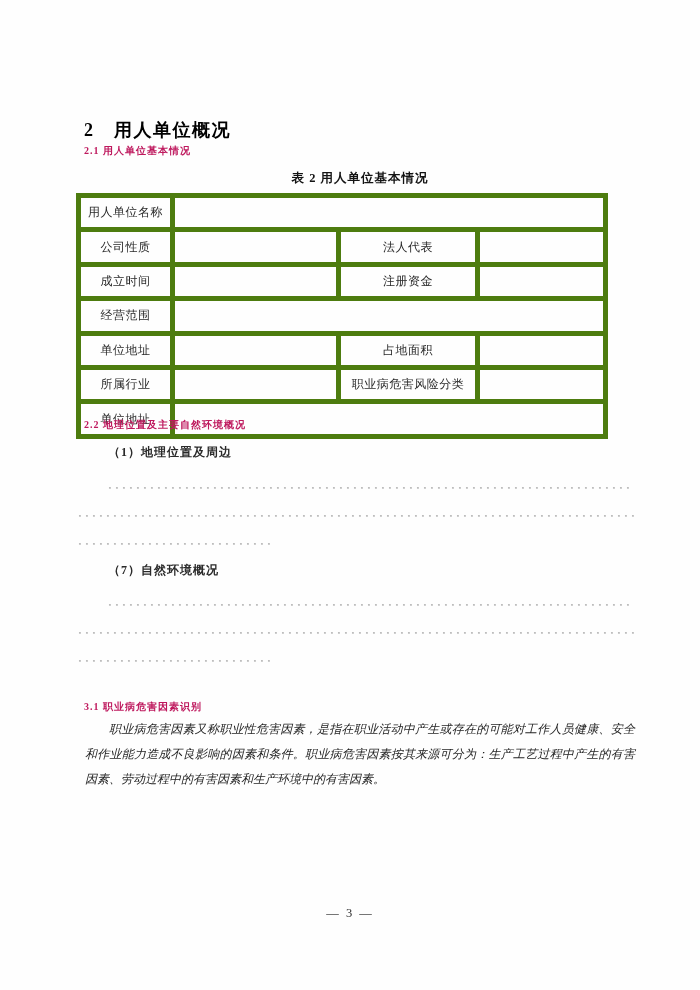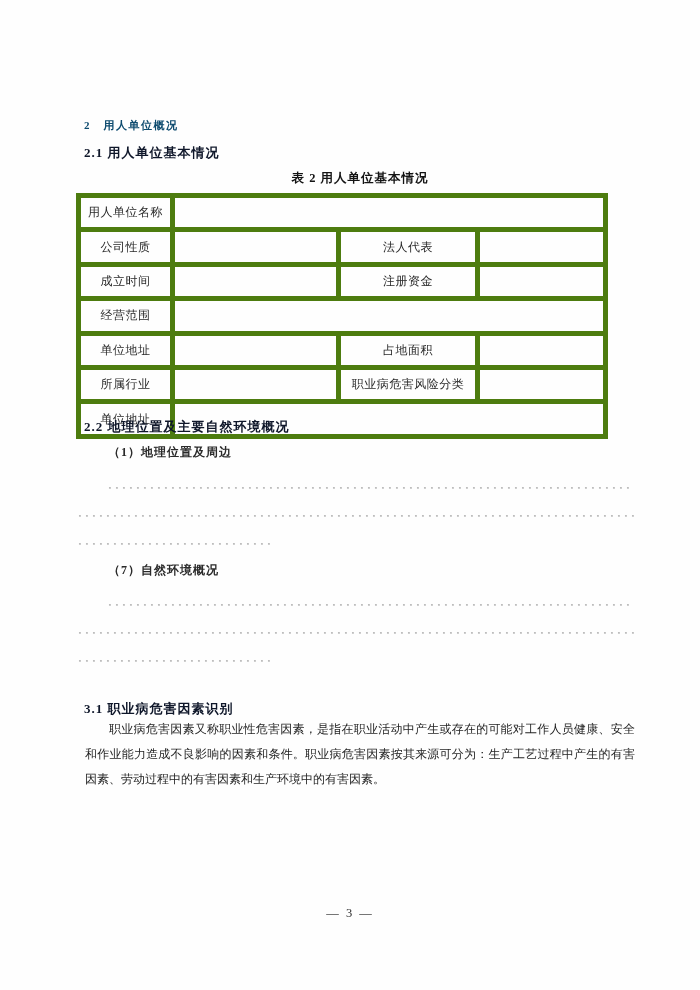--- a/index.html
+++ b/index.html
@@ -2,26 +2,26 @@
 <html><head>
 <meta charset="utf-8">
 <style>
   html,body{margin:0;padding:0;background:#ffffff;}
   .page{
     position:relative;width:700px;height:990px;background:#fefefe;
     font-family:"Liberation Serif","DejaVu Serif",serif;color:#222;
     overflow:hidden;
   }
   .h1{
-    position:absolute;left:84px;font-weight:bold;font-size:11px;
-    color:#0c4a6e;letter-spacing:1.5px;white-space:nowrap;
+    position:absolute;left:84px;font-weight:bold;font-size:18px;
+    color:#000000;letter-spacing:1.5px;white-space:nowrap;
   }
   .h2{
-    position:absolute;left:84px;font-weight:bold;font-size:13px;
-    color:#0f172a;letter-spacing:1px;white-space:nowrap;
+    position:absolute;left:84px;font-weight:bold;font-size:10px;
+    color:#be185d;letter-spacing:1px;white-space:nowrap;
   }
   .caption{
     position:absolute;left:85px;width:550px;text-align:center;
     font-weight:bold;font-size:12.5px;color:#141414;letter-spacing:1px;
   }
   .itemline{
     position:absolute;left:108px;font-size:12px;color:#2a2a2a;
     letter-spacing:1px;white-space:nowrap;font-weight:bold;
   }
   table.formtable{
@@ -31,21 +31,21 @@
   table.formtable td{
     border:5px solid #4d7c0f;height:29.4px;padding:0 2px;
     font-size:12px;color:#2a2a2a;text-align:center;vertical-align:middle;
     letter-spacing:0.5px;overflow:hidden;
   }
   .dotline{
     position:absolute;height:10px;line-height:10px;overflow:hidden;
     white-space:nowrap;font-size:9px;letter-spacing:-2px;color:#8d8d8d;
   }
   .paras{
-    position:absolute;left:85px;top:717px;width:550px;
+    position:absolute;left:85px;top:717px;width:550px;font-style:italic;
   }
   .para{
     margin:0;font-size:12px;line-height:25px;color:#1f1f1f;
     text-align:justify;text-indent:2em;word-break:break-all;
   }
   .pageno{
     position:absolute;left:0;top:906px;width:700px;text-align:center;
     font-size:12.5px;color:#2a2a2a;letter-spacing:2px;
   }
 </style>

